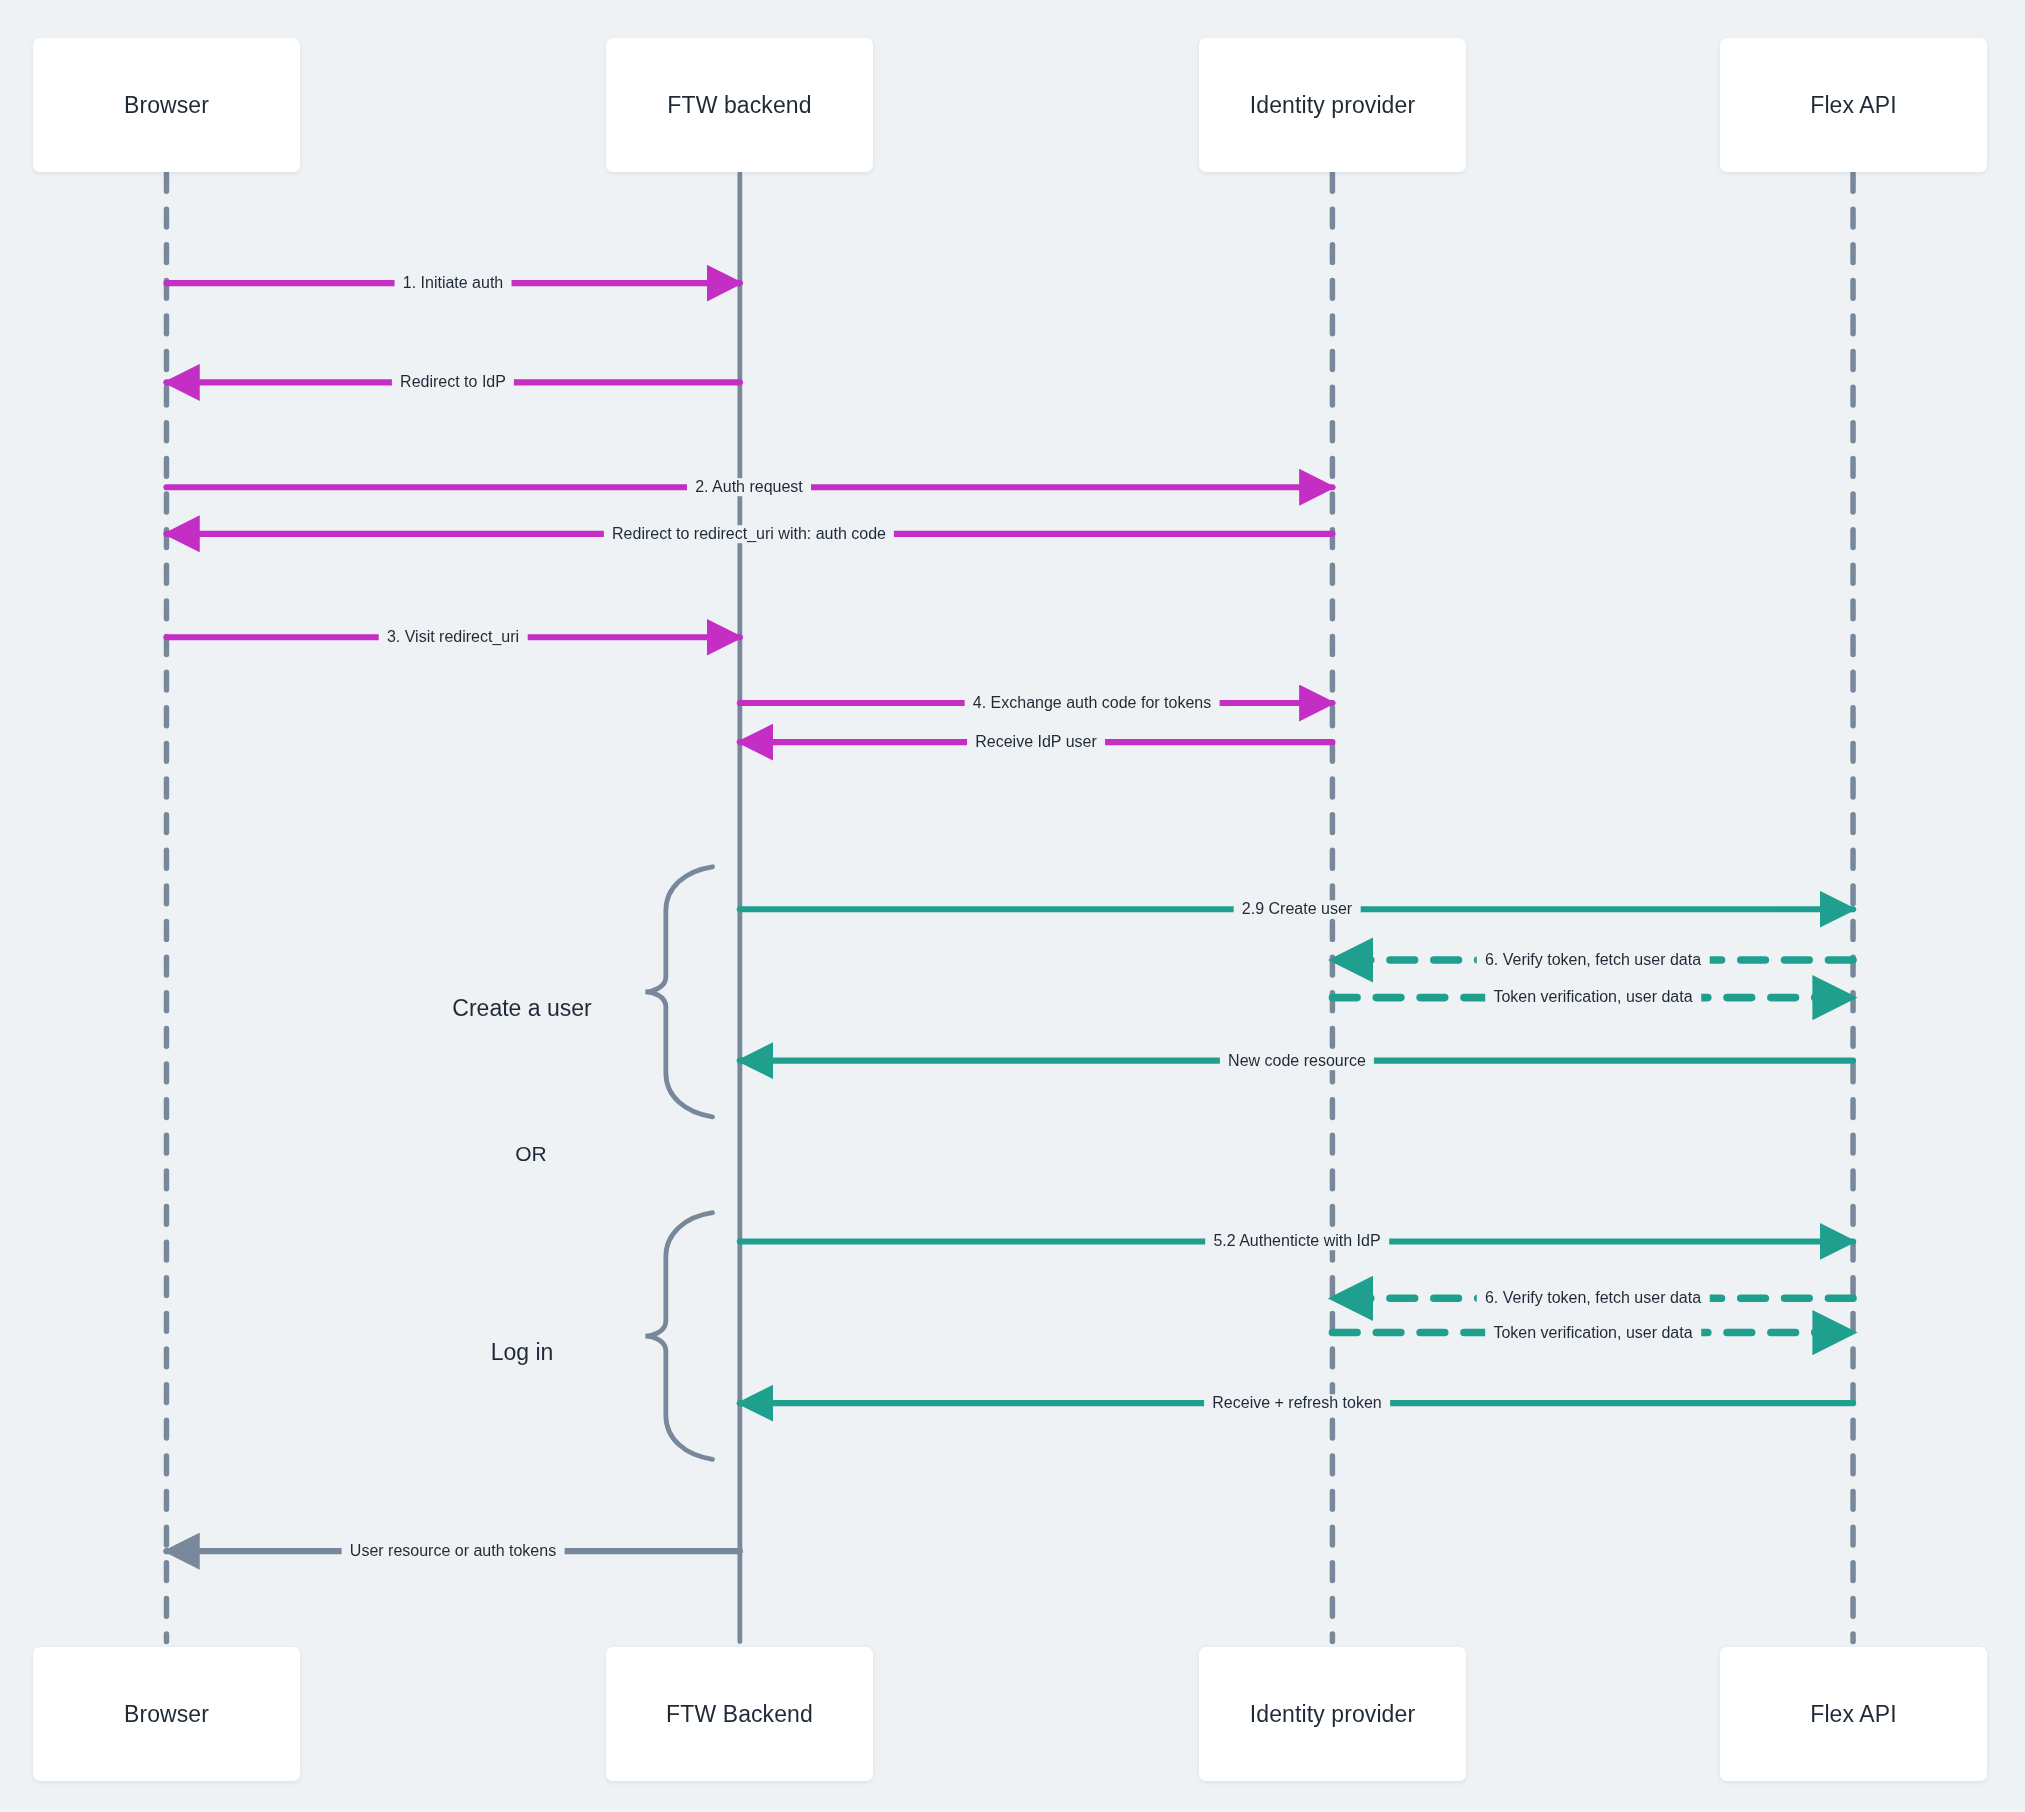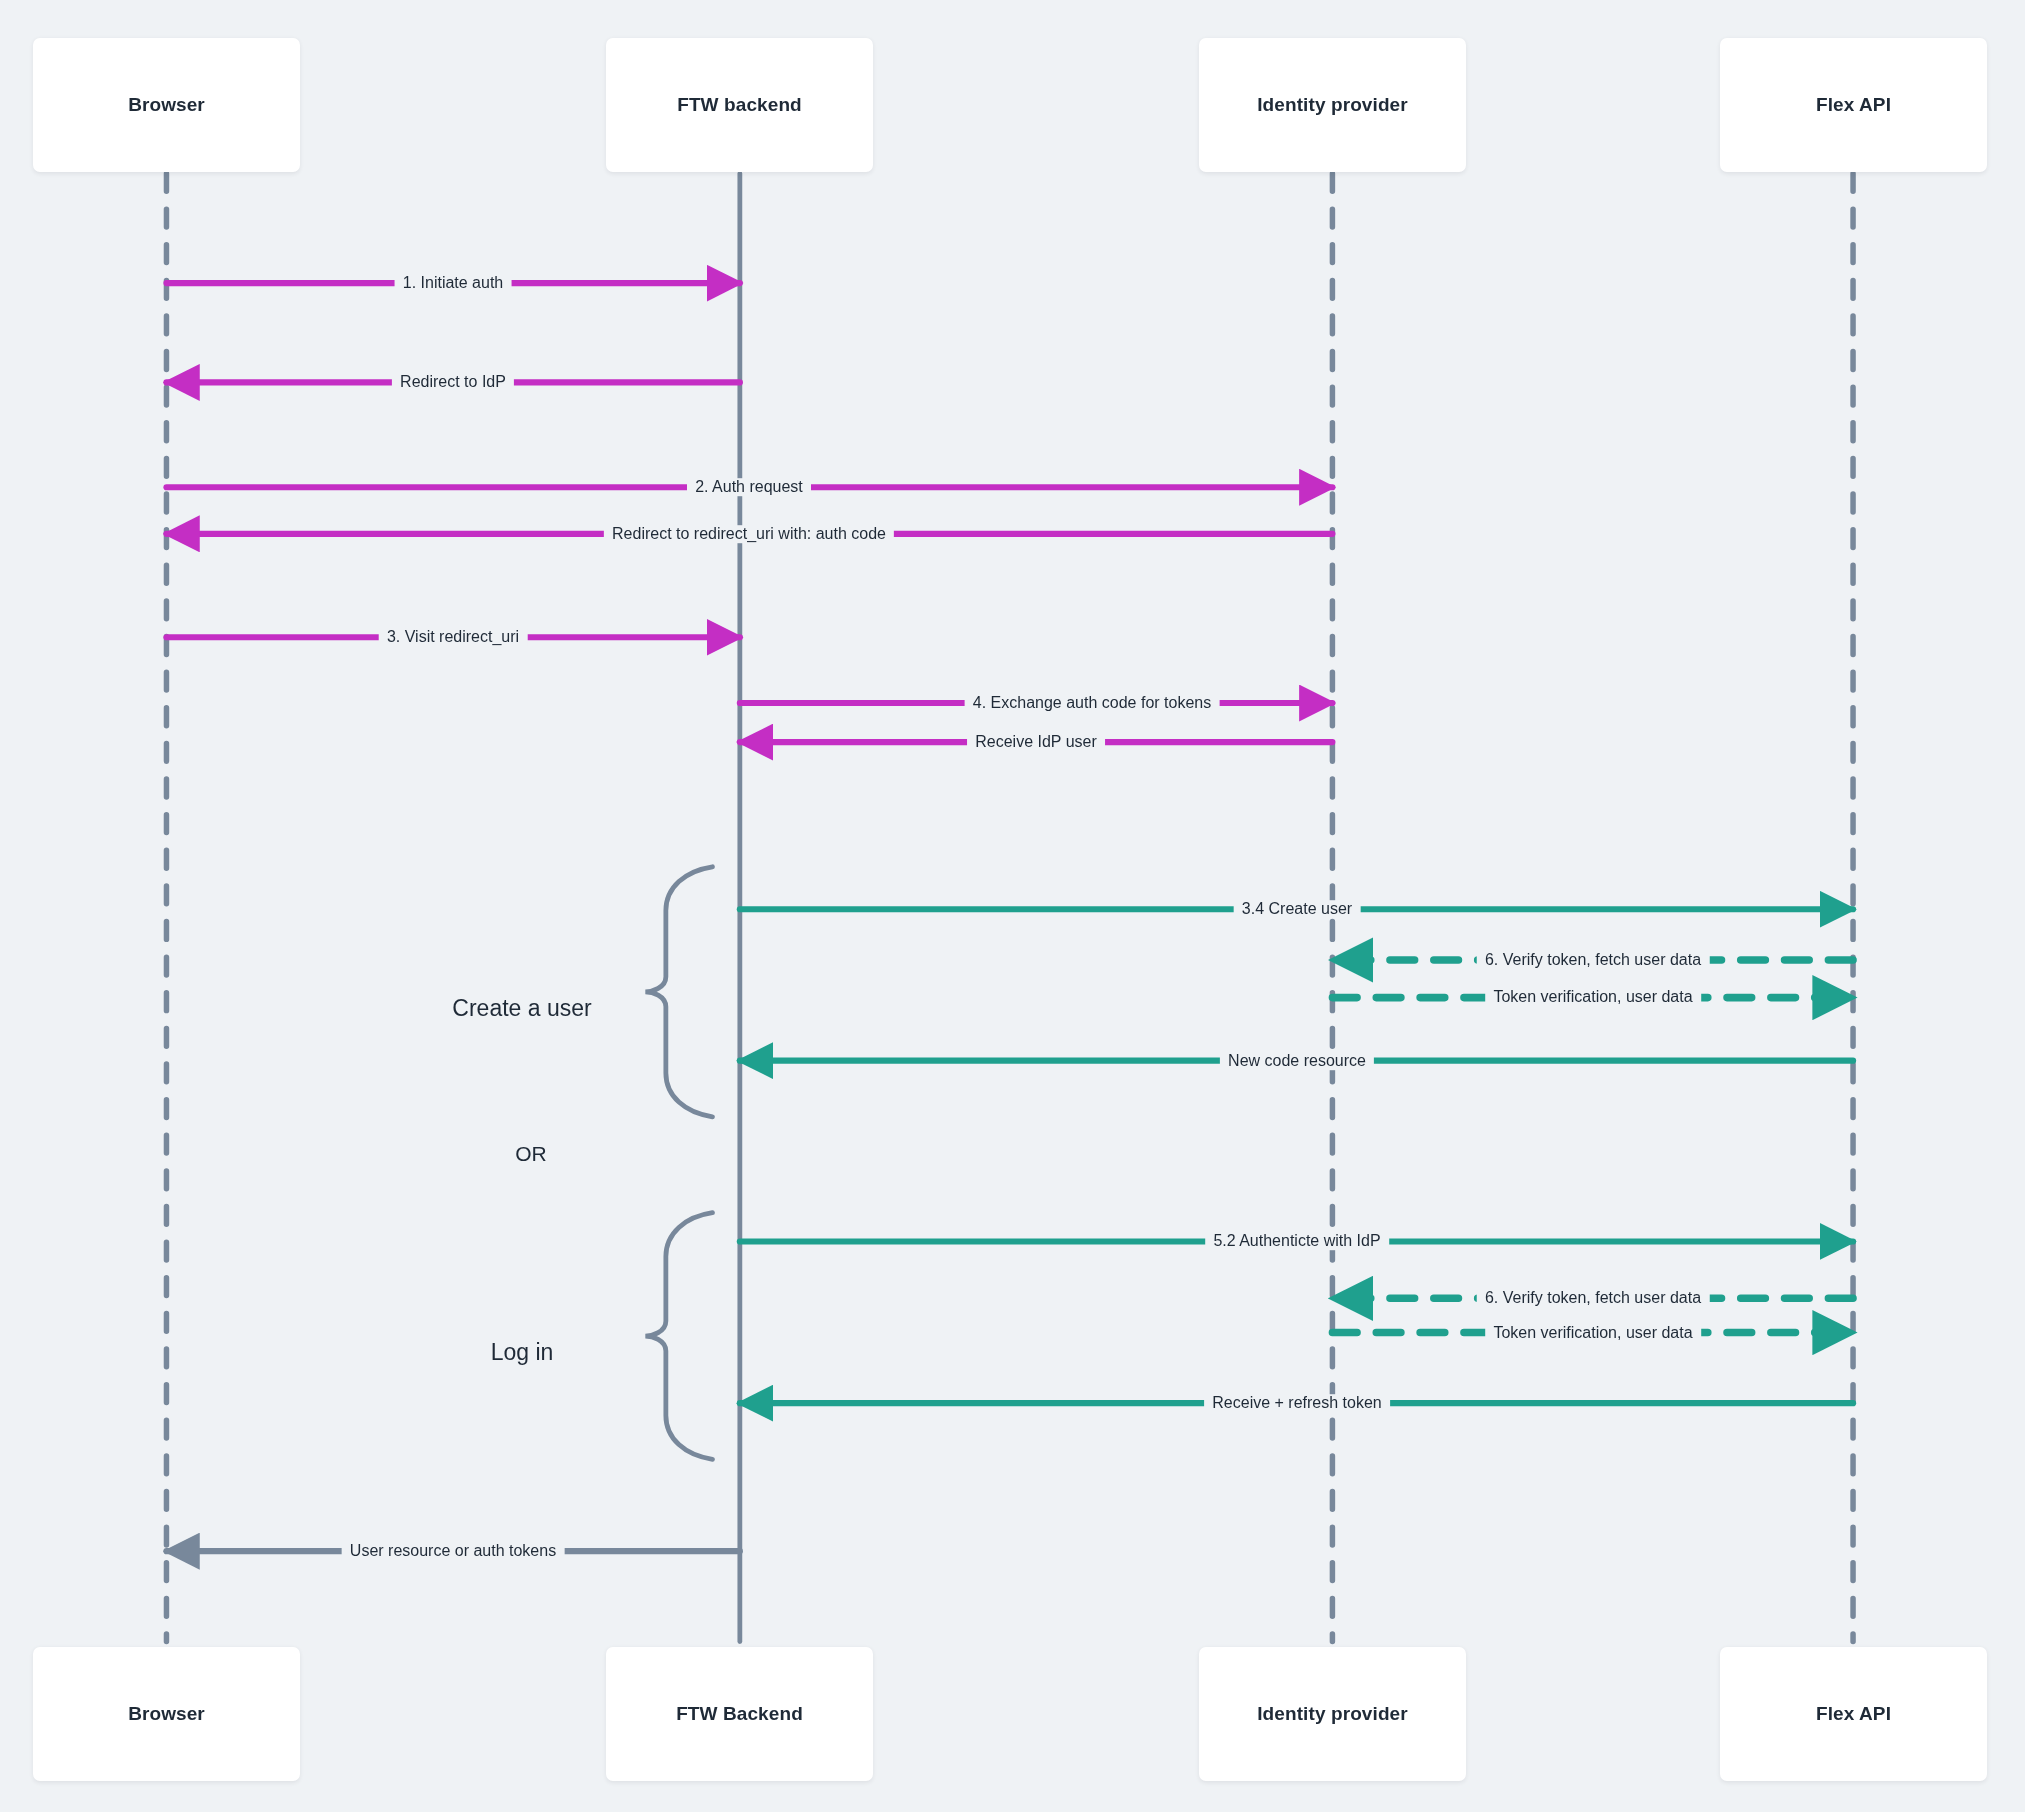--- a/index.html
+++ b/index.html
@@ -14,22 +14,22 @@
   svg#diagram{position:absolute;left:0;top:0;width:2025px;height:1813px;display:block;}
 
   .actor-box{
     position:absolute;
     background:#ffffff;
     border-radius:6.9px;
     box-shadow:0 1.4px 4.1px rgba(33,43,54,0.08);
     display:flex;align-items:center;justify-content:center;
   }
   .actor-label{
-    font-size:19px;
-    font-weight:700;
+    font-size:23px;
+    font-weight:400;
     color:#1f2a37;
     letter-spacing:0.1px;
     white-space:nowrap;
   }
   .msg-label{
     position:absolute;
     transform:translate(-50%,-50%);
     font-size:16px;
     color:#1f2a37;
     white-space:nowrap;
@@ -129,21 +129,21 @@
       </div>
     </div>
   <div id="labels-layer">
       <div class="msg-label" style="left: 453px; top: 283px;">1. Initiate auth</div>
       <div class="msg-label" style="left: 453px; top: 382px;">Redirect to IdP</div>
       <div class="msg-label" style="left: 749px; top: 487px;">2. Auth request</div>
       <div class="msg-label" style="left: 749px; top: 534px;">Redirect to redirect_uri with: auth code</div>
       <div class="msg-label" style="left: 453px; top: 637px;">3. Visit redirect_uri</div>
       <div class="msg-label" style="left: 1092px; top: 703px;">4. Exchange auth code for tokens</div>
       <div class="msg-label" style="left: 1036px; top: 742px;">Receive IdP user</div>
-      <div class="msg-label" style="left: 1297px; top: 909px;">3.4 Create user</div>
+      <div class="msg-label" style="left: 1297px; top: 909px;">2.9 Create user</div>
       <div class="msg-label" style="left: 1593px; top: 960px;">6. Verify token, fetch user data</div>
       <div class="msg-label" style="left: 1593px; top: 997px;">Token verification, user data</div>
       <div class="msg-label" style="left: 1297px; top: 1061px;">New code resource</div>
       <div class="msg-label" style="left: 1297px; top: 1241px;">5.2 Authenticte with IdP</div>
       <div class="msg-label" style="left: 1593px; top: 1298px;">6. Verify token, fetch user data</div>
       <div class="msg-label" style="left: 1593px; top: 1333px;">Token verification, user data</div>
       <div class="msg-label" style="left: 1297px; top: 1403px;">Receive + refresh token</div>
       <div class="msg-label" style="left: 453px; top: 1551px;">User resource or auth tokens</div>
       <div class="group-label" style="left: 522px; top: 992px;">Create a user</div>
       <div class="group-label" style="left: 522px; top: 1336px;">Log in</div>

